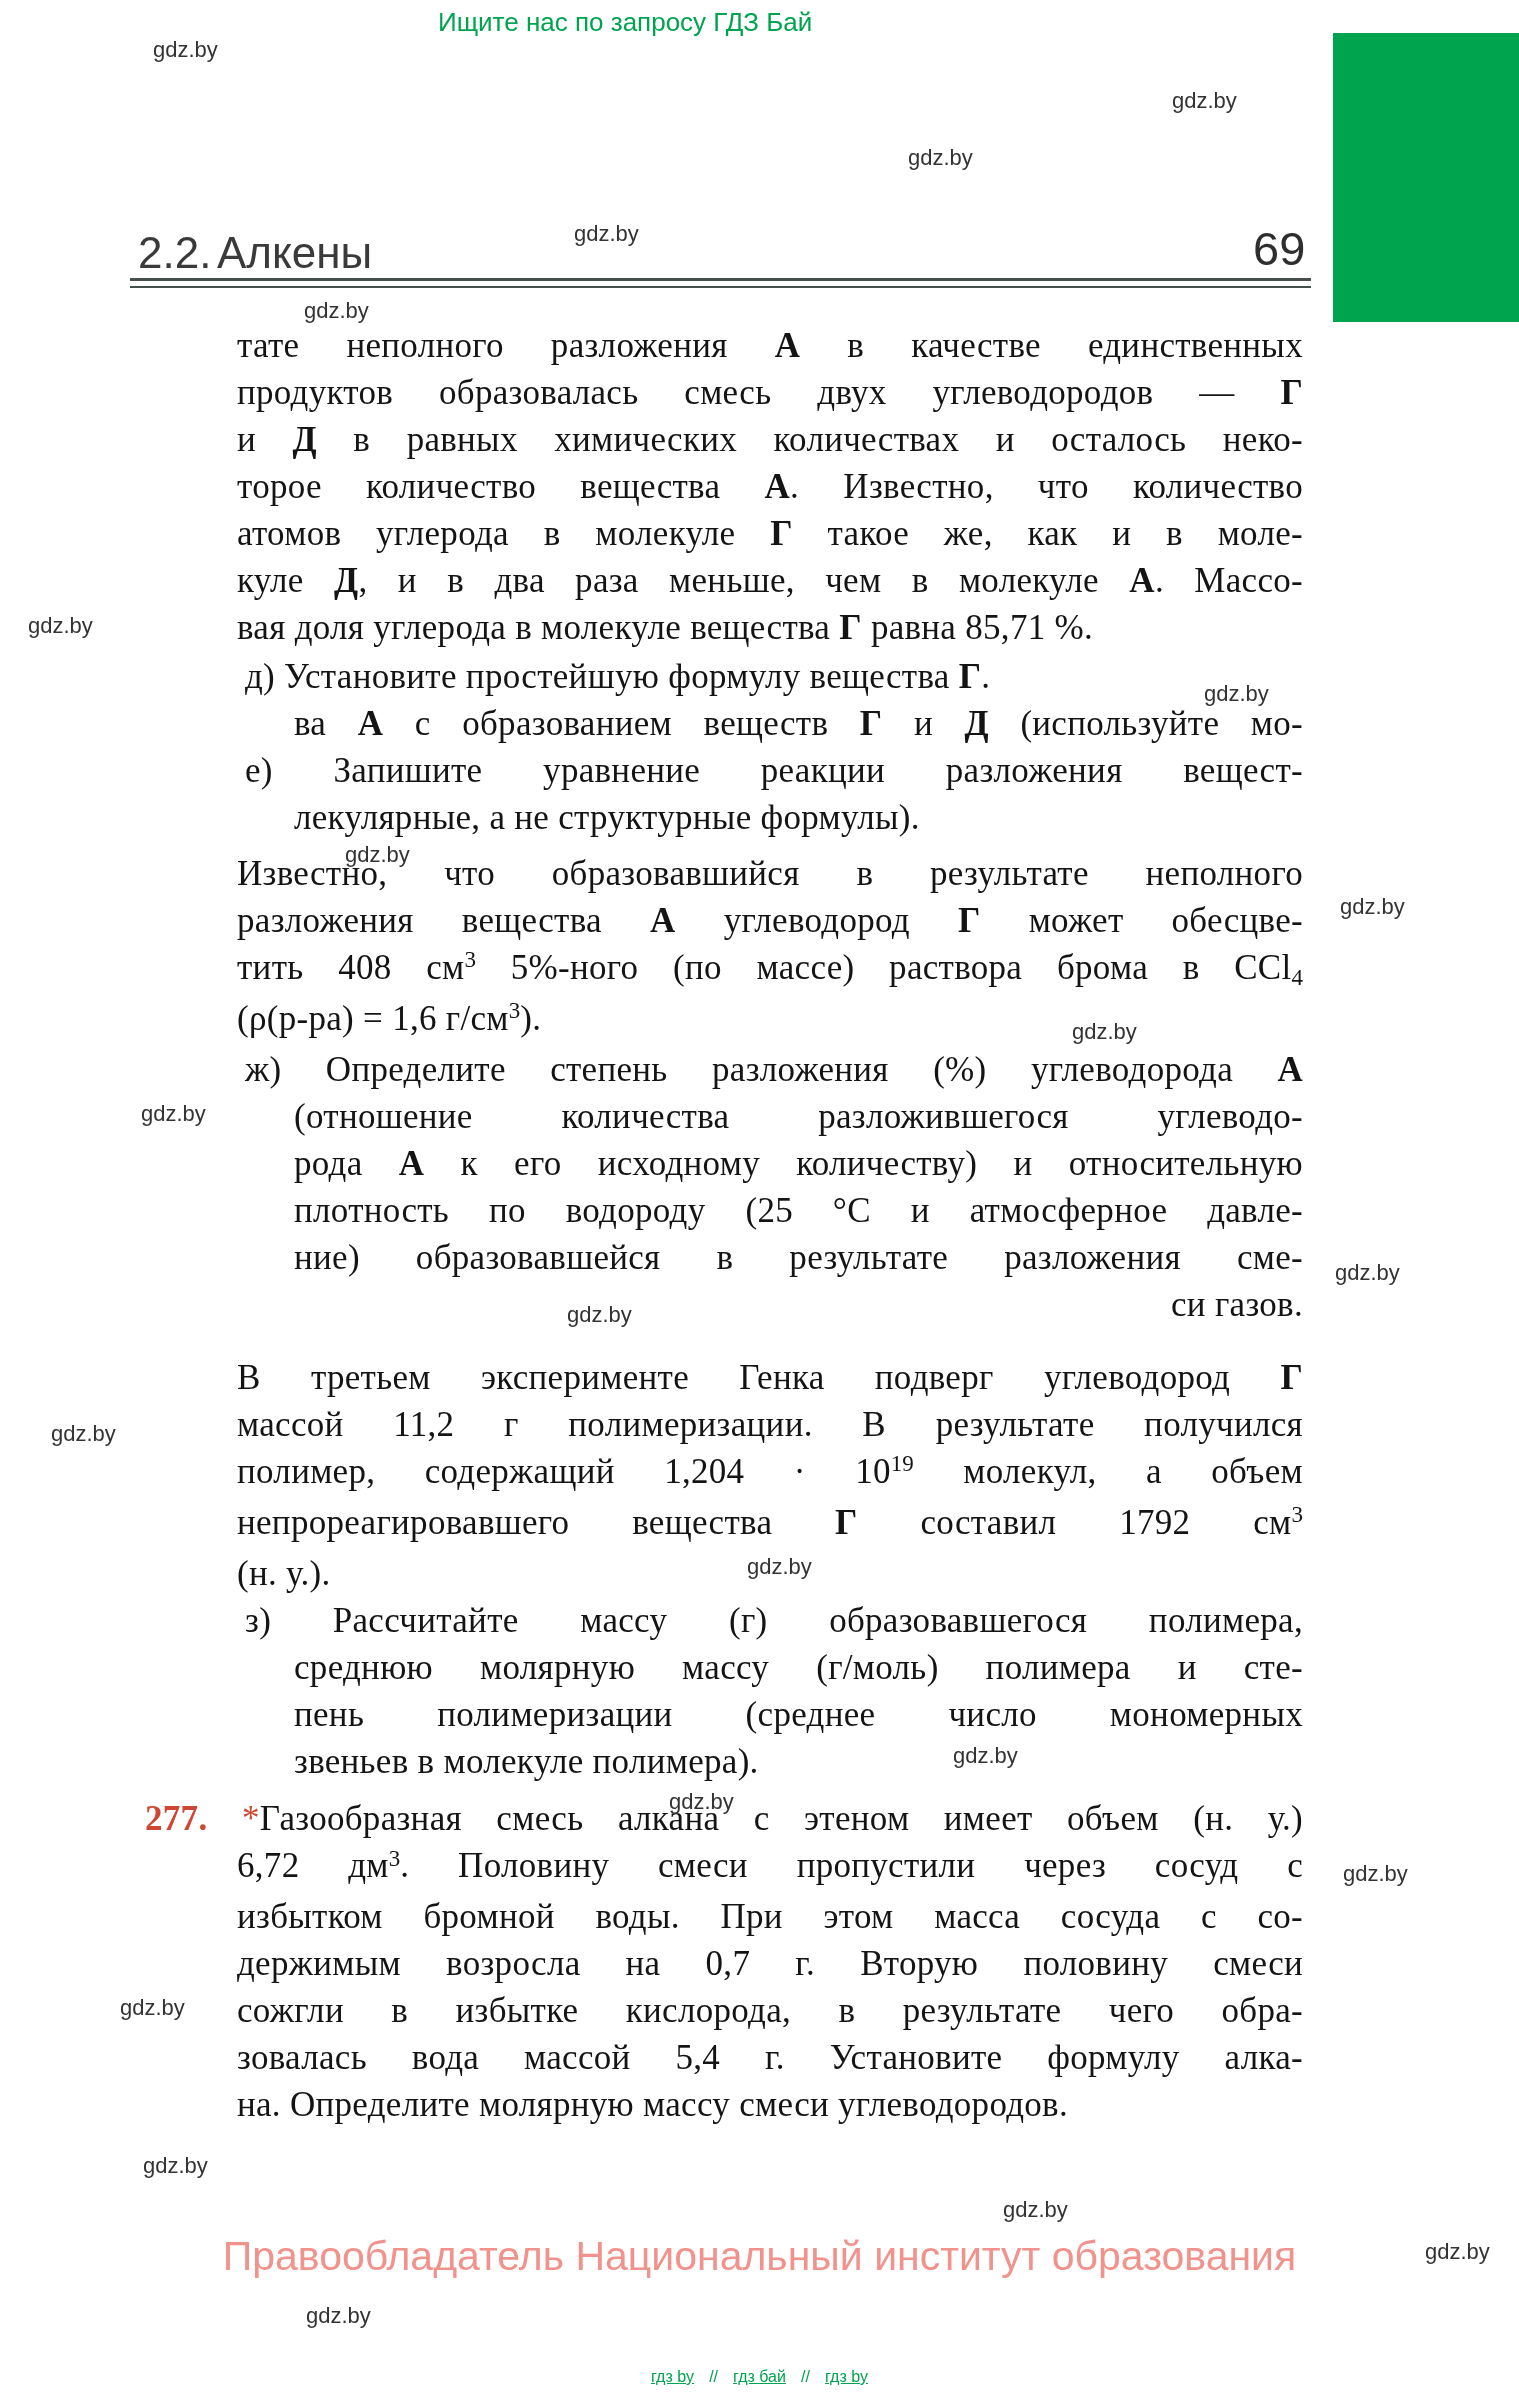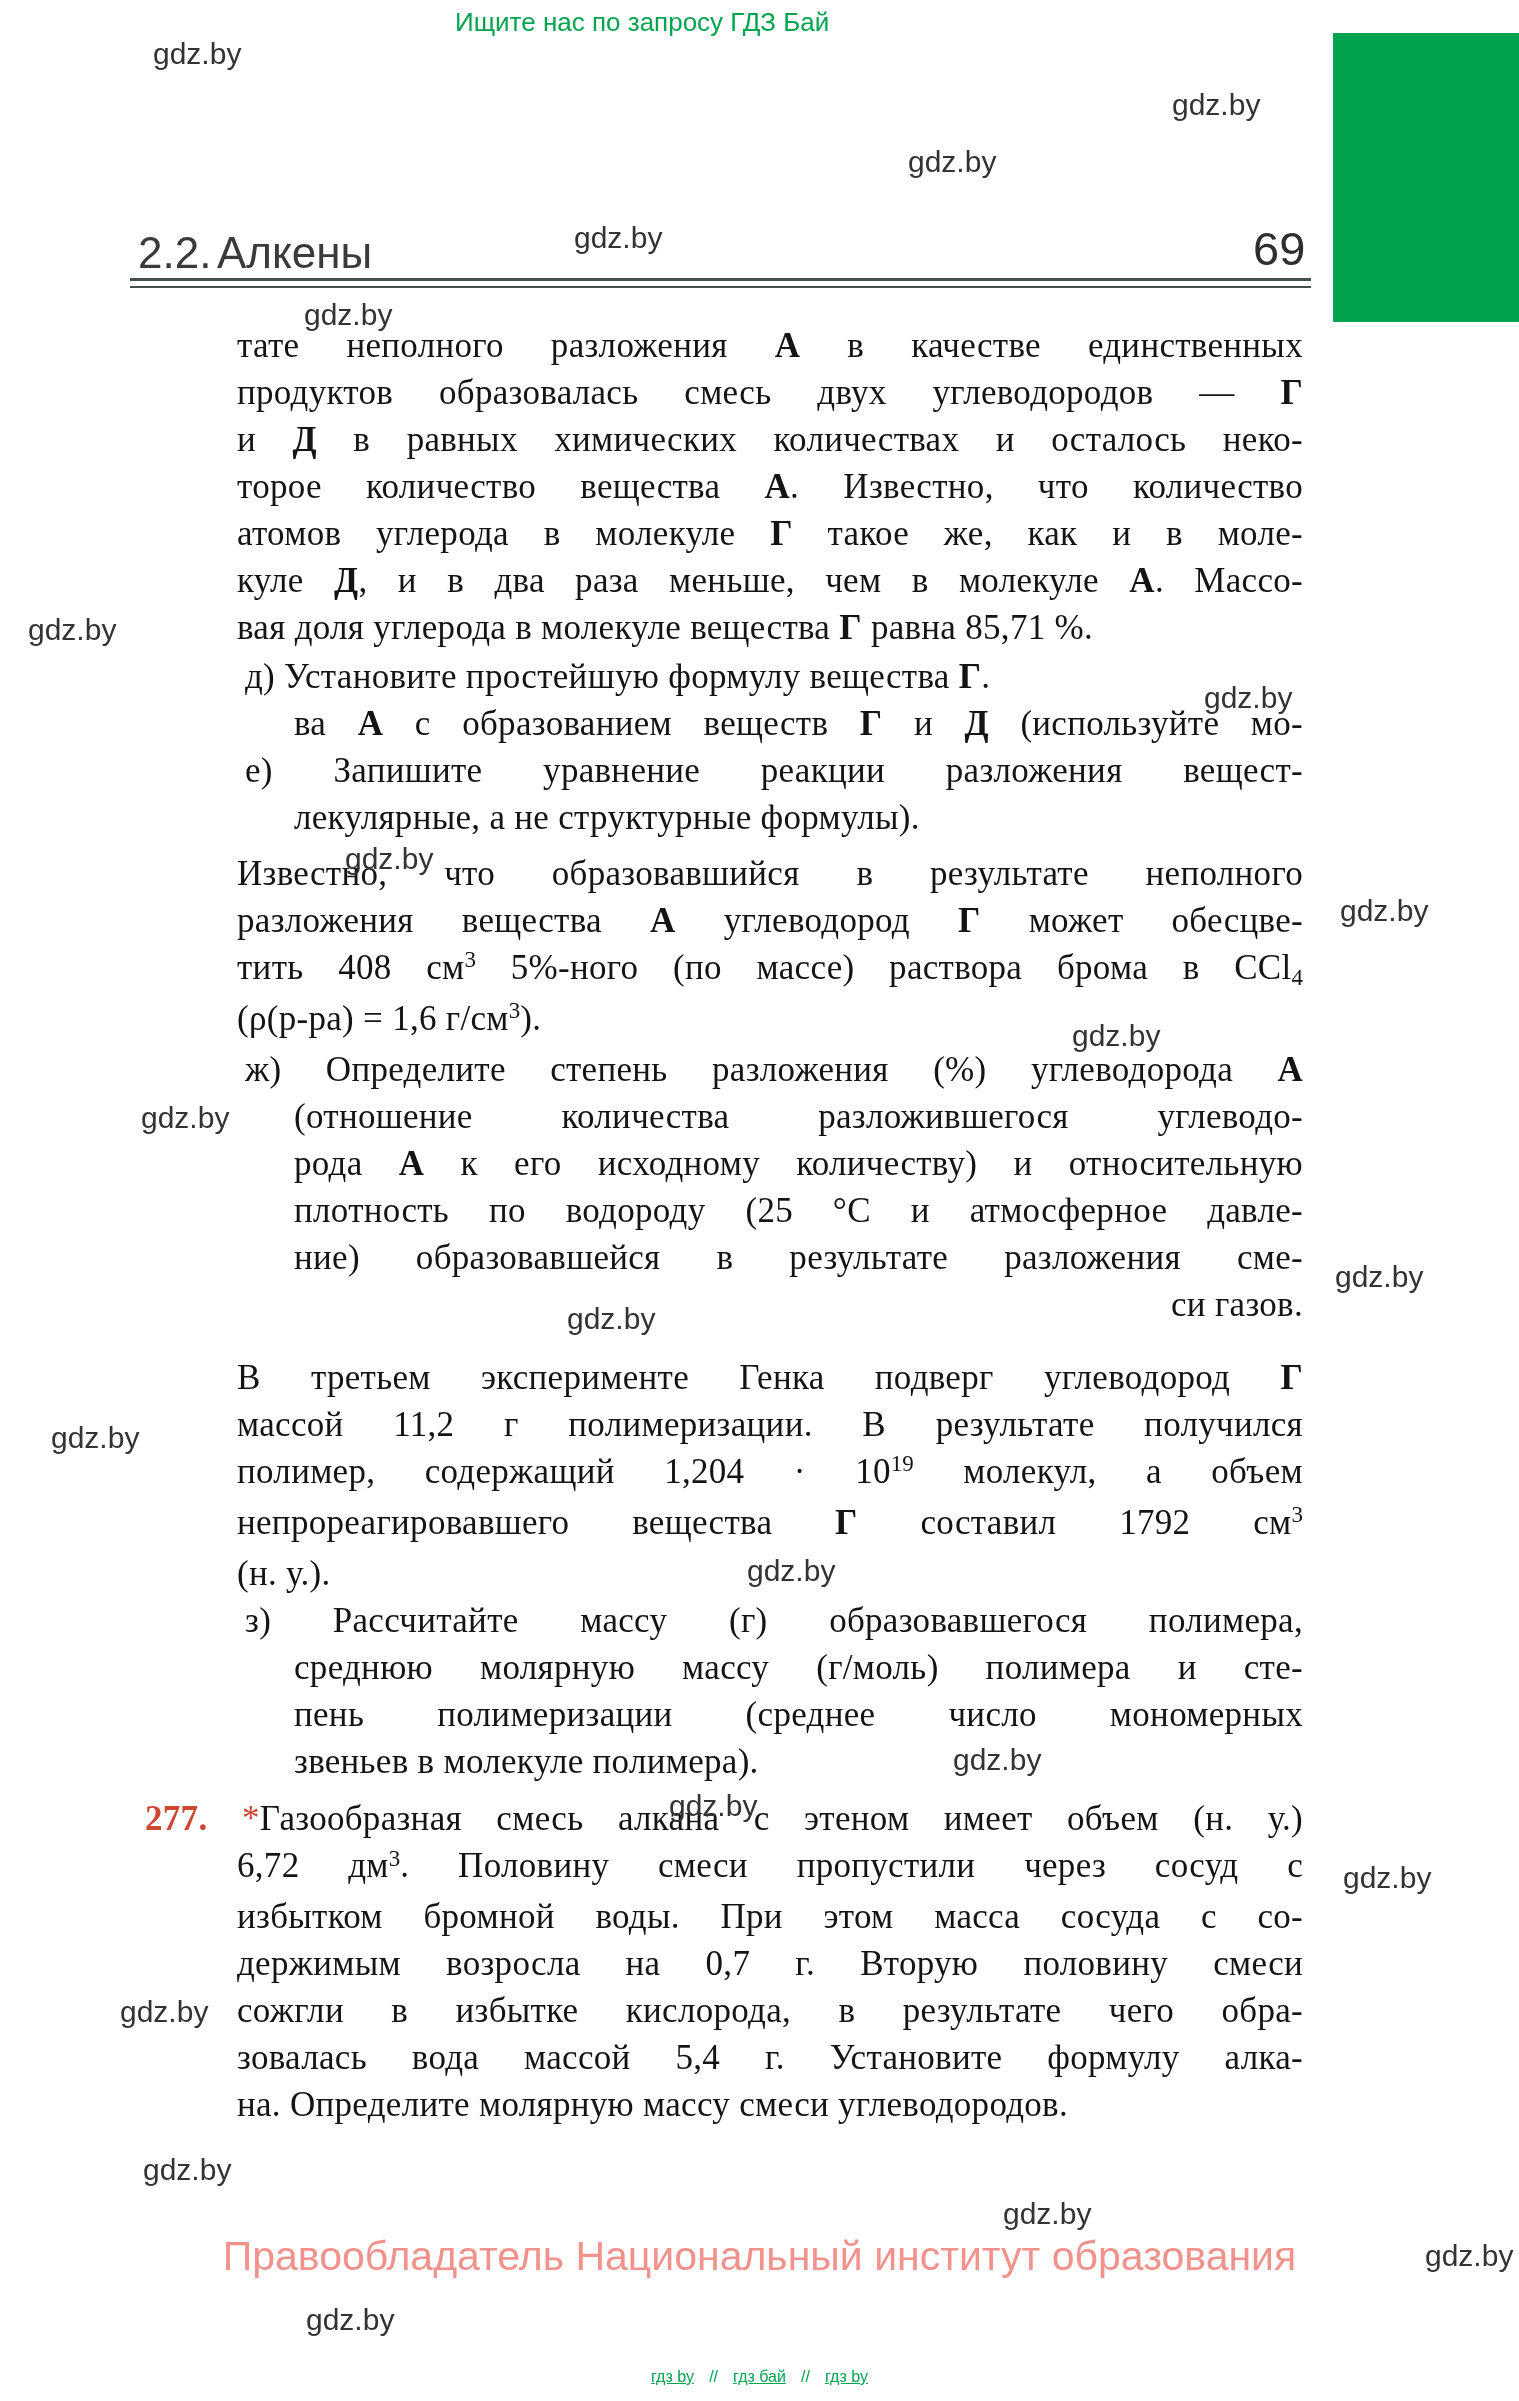--- a/index.html
+++ b/index.html
@@ -9,21 +9,21 @@
     width: 1519px;
     height: 2401px;
     overflow: hidden;
     font-family: "Liberation Serif", serif;
     color: #141414;
   }
 
   
   .banner {
     position: absolute;
-    left: 455px;
+    left: 438px;
     top: 7px;
     font-family: "Liberation Sans", sans-serif;
     font-size: 26px;
     color: #00a44f;
     white-space: nowrap;
   }
 
   
   .green-rect {
     position: absolute;
@@ -82,21 +82,21 @@
   }
   .b { font-weight: bold; }
   .r { color: #ce4733; }
   .sup { font-size: 23px; position: relative; top: -0.5em; letter-spacing: 0; }
   .sub { font-size: 23px; position: relative; top: 0.28em; letter-spacing: 0; }
 
   
   .wm {
     position: absolute;
     font-family: "Liberation Sans", sans-serif;
-    font-size: 30px;
+    font-size: 22px;
     color: #333333;
     white-space: nowrap;
   }
 
   
   .copyright {
     position: absolute;
     top: 2233px;
     left: 0;
     width: 100%;

